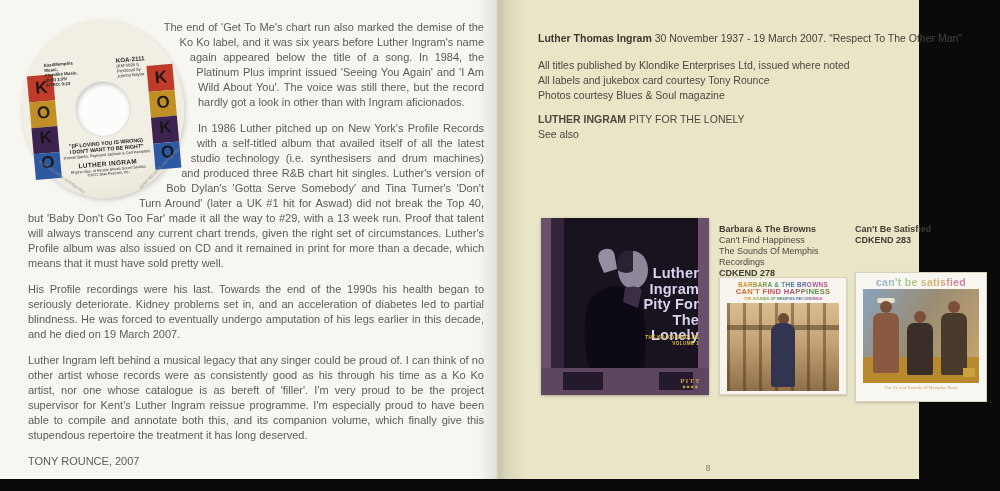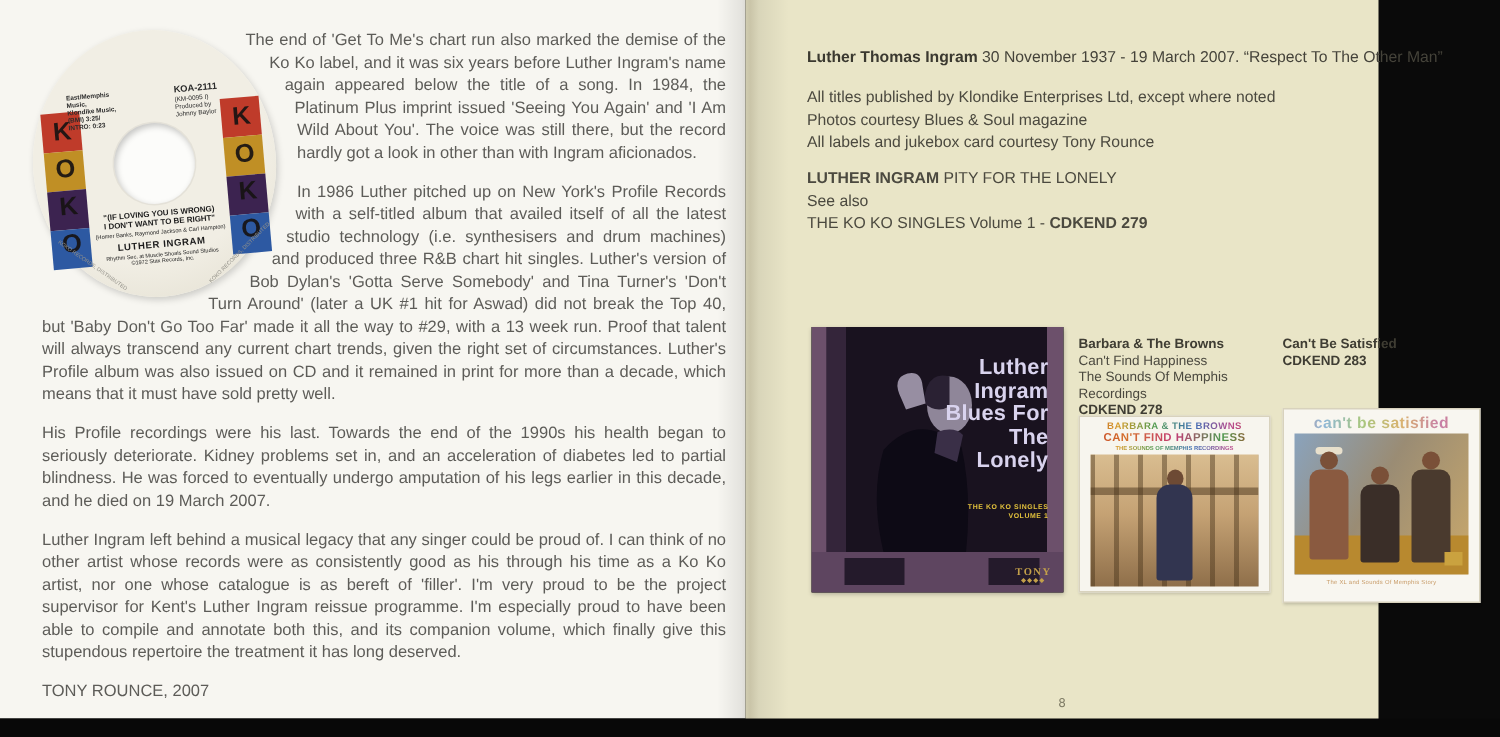--- a/index.html
+++ b/index.html
@@ -68,21 +68,21 @@
 
   .album-meta { position:absolute; width:134px; font-size:9px; line-height:11px; color:#4b493f; }
   .album-meta .b { font-weight:bold; color:#3f3d33; }
   .meta-1 { left:222px; top:224px; }
   .meta-2 { left:358px; top:224px; }
 
   
   .cover-luther { position:absolute; left:44px; top:218px; width:168px; height:177px;
                   background:#19121f; box-shadow:0 1px 3px rgba(0,0,0,0.25); overflow:hidden; }
   .cover-luther svg { position:absolute; left:0; top:0; }
-  .cl-text { position:absolute; right:10px; top:20px; text-align:right;
+  .cl-text { position:absolute; right:10px; top:48px; text-align:right;
              color:#d9d3ee; font-weight:bold; font-size:14.5px; line-height:15.5px; letter-spacing:0.2px; }
   .cl-sub { position:absolute; right:10px; top:117px; text-align:right; color:#e3c23c;
             font-weight:bold; font-size:4.6px; line-height:5.6px; letter-spacing:0.4px; }
   .cl-kent { position:absolute; right:8px; bottom:6px; text-align:center; color:#c3a04a;
              font-family:"Liberation Serif", serif; font-weight:bold; font-size:7px; line-height:7px; letter-spacing:1px; }
   .cl-kent .diamonds { display:block; font-size:4px; letter-spacing:1px; line-height:4px; }
 
   
   .cover-barbara { position:absolute; left:222px; top:277px; width:128px; height:118px;
                    background:#f7f5ee; border:1px solid #d8d2bd; box-shadow:0 1px 2px rgba(0,0,0,0.18);
@@ -193,29 +193,28 @@
 
   <div class="page-right">
 
     <div class="rp-content">
       <div class="rp-header">
         <span class="name">Luther Thomas Ingram</span><span> 30 November 1937 - 19 March 2007. “Respect To The Other Man”</span>
       </div>
 
 
       <div class="rp-credits">
-        <div>All titles published by Klondike Enterprises Ltd, except where noted</div>
+        <div>All titles published by Klondike Enterprises Ltd, issued where noted</div>
+        <div>All labels and jukebox card courtesy Tony Rounce</div>
         <div>Photos courtesy Blues &amp; Soul magazine</div>
-        <div>All labels and jukebox card courtesy Tony Rounce</div>
       </div>
 
       <div class="rp-seealso">
         <div><span class="bold">LUTHER INGRAM</span><span> PITY FOR THE LONELY</span></div>
         <div>See also</div>
-        <div><span>THE KO KO SINGLES Volume 1 - </span><span class="bold">CDKEND 279</span></div>
       </div>
     </div>
 
     <div class="cover-luther">
       <svg width="168" height="177" viewBox="0 0 168 177">
         <rect width="168" height="177" fill="#19121f"></rect>
         <rect x="0" width="10" height="177" fill="#6c506b"></rect>
         <rect x="157" width="11" height="177" fill="#6c506b"></rect>
         <rect y="150" width="168" height="27" fill="#5e4560"></rect>
         <rect x="22" y="154" width="40" height="18" fill="#241a2b"></rect>
@@ -223,30 +222,30 @@
         <rect x="10" y="0" width="13" height="150" fill="#4a3450" opacity="0.55"></rect>
         <path d="M48 82 q18 -20 38 -11 l14 9 q7 32 3 70 l-55 0 q-9 -38 0 -68 z" fill="#0d0a15"></path>
         <ellipse cx="92" cy="52" rx="15" ry="19" fill="#8f8699"></ellipse>
         <path d="M92 33 q-11 -3 -15 7 l-3 10 q9 8 18 3 z" fill="#2a2133"></path>
         <path d="M60 48 q-7 -14 4 -17 q9 -2 10 8 l2 12 -13 4 z" fill="#978ea2"></path>
         <path d="M84 70 q11 -4 17 2 l-4 18 -15 -6 z" fill="#3a2f47"></path>
       </svg>
       <div class="cl-text">
         <div>Luther</div>
         <div>Ingram</div>
-        <div>Blues For</div>
+        <div>Pity For</div>
         <div>The</div>
         <div>Lonely</div>
       </div>
       <div class="cl-sub">
         <div>THE KO KO SINGLES</div>
         <div>VOLUME 1</div>
       </div>
       <div class="cl-kent">
-        <span>TONY</span>
+        <span>PITY</span>
         <span class="diamonds">◆◆◆◆</span>
       </div>
     </div>
 
     <div class="album-meta meta-1">
       <div class="b">Barbara &amp; The Browns</div>
       <div>Can't Find Happiness</div>
       <div>The Sounds Of Memphis Recordings</div>
       <div class="b">CDKEND 278</div>
     </div>

